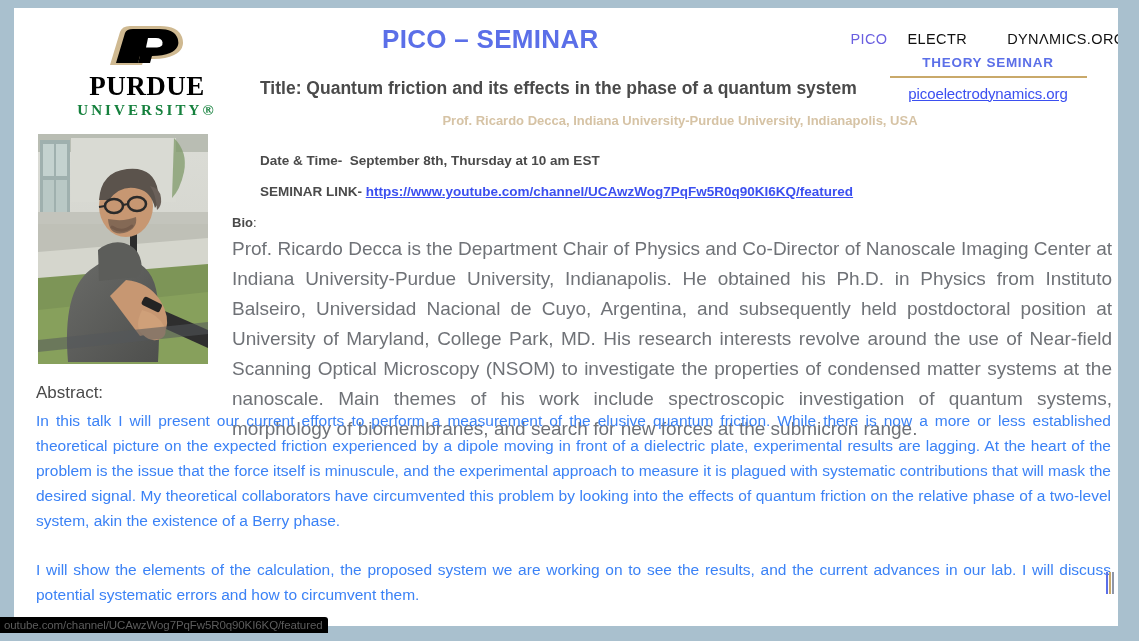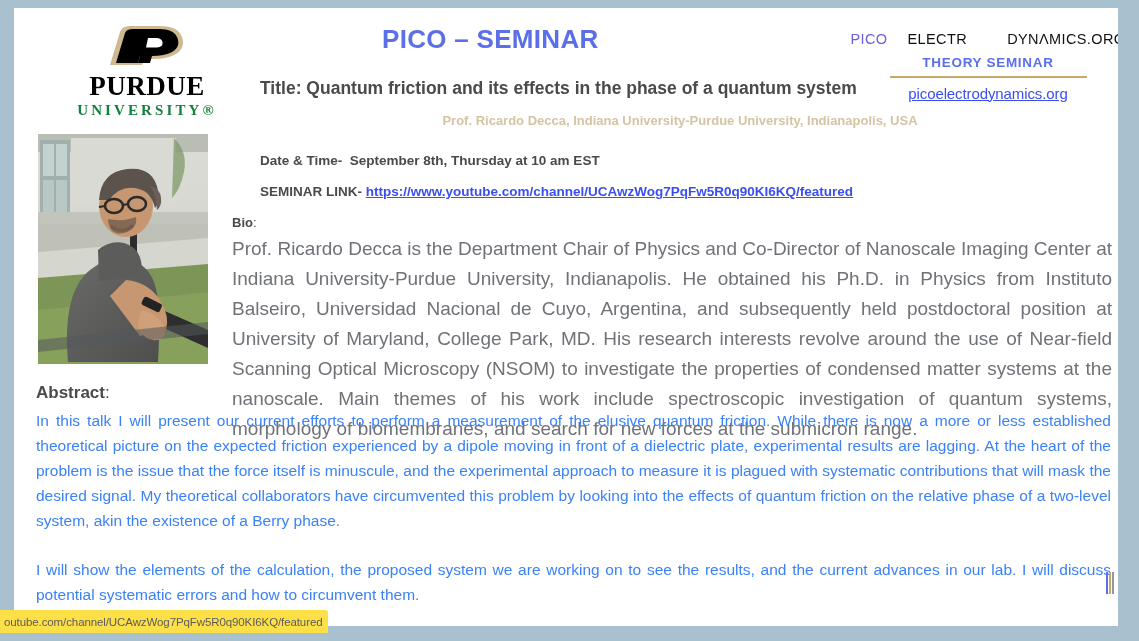--- a/index.html
+++ b/index.html
@@ -220,21 +220,21 @@
     position: absolute;
     left: 22px;
     top: 373px;
     width: 1075px;
   }
   .abstract-label {
     font-size: 17px;
     color: #4a4a4a;
     line-height: 1.45;
   }
-  .abstract-label b { font-weight: bold; }
+  .abstract-label b { font-weight: normal; }
   .abstract-text {
     font-size: 15.5px;
     color: #3b82f6;
     line-height: 1.62;
     text-align: justify;
     margin-top: 2px;
   }
   .abstract-text p { margin: 0; }
   .abstract-text p.gap { margin-top: 24px; }
 
@@ -252,23 +252,23 @@
     width: 2px;
     height: 22px;
     display: block;
   }
 
   
   .status-bar {
     position: absolute;
     left: 0;
     bottom: 8px;
-    height: 23px;
+    height: 16px;
     padding: 0 6px 0 4px;
-    background: #fde047;
+    background: #000000;
     border-top-right-radius: 3px;
     display: flex;
     align-items: center;
     font-size: 11.5px;
     color: #5c5c5c;
     white-space: nowrap;
     letter-spacing: -0.1px;
   }
 </style>
 </head>

